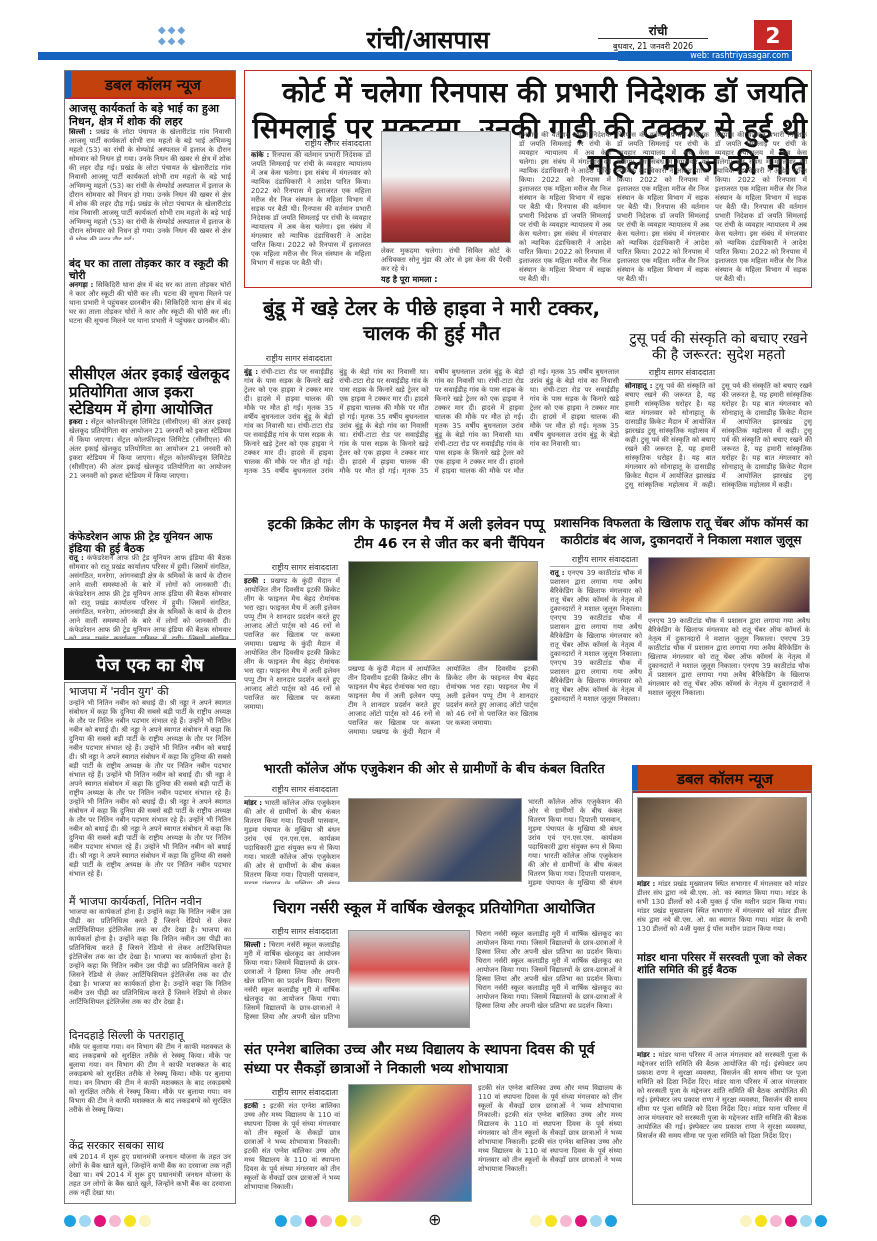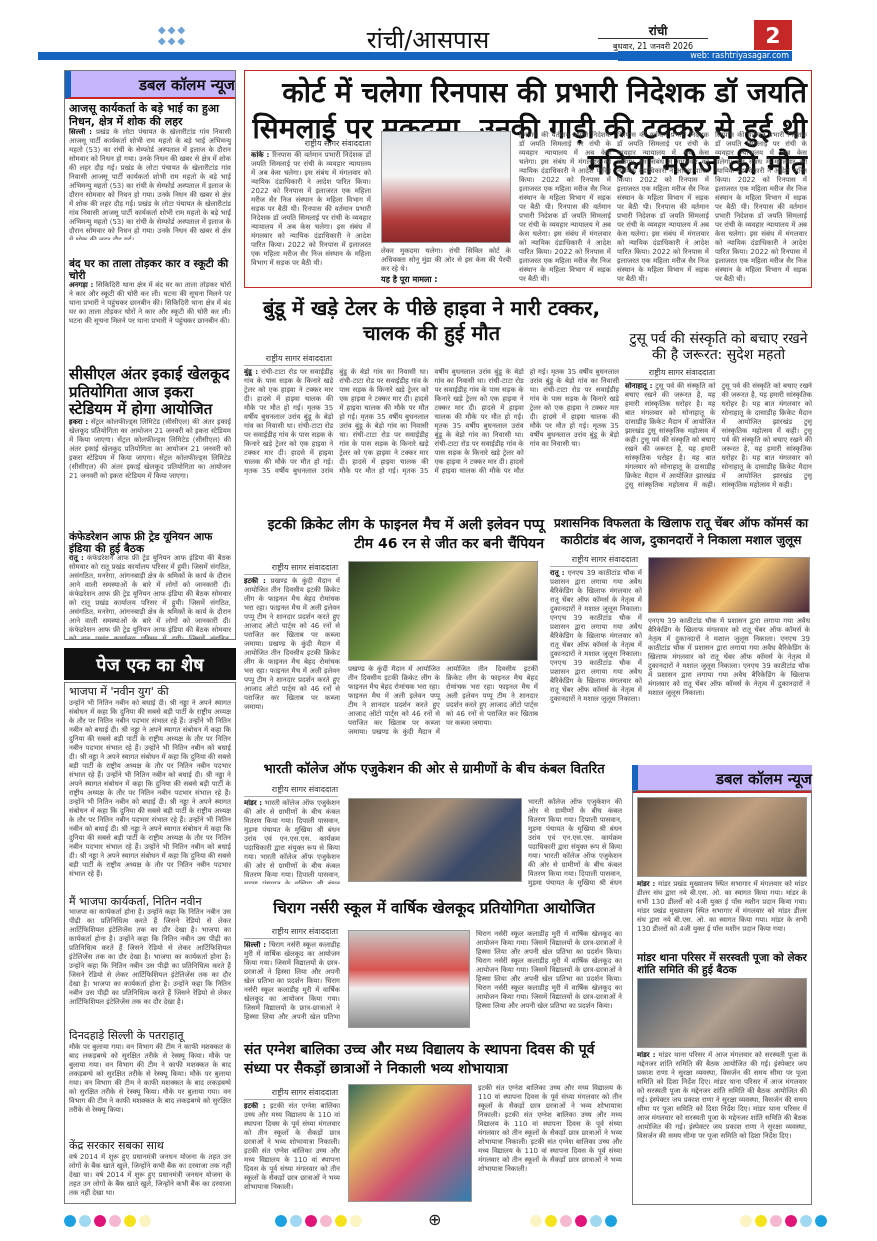--- a/index.html
+++ b/index.html
@@ -1,28 +1,28 @@
 <!DOCTYPE html>
 <html><head>
 <meta charset="utf-8">
 <style>
 *{box-sizing:border-box;margin:0;padding:0}
 body{width:877px;height:1241px;background:#fff;font-family:"DejaVu Sans",sans-serif;color:#111;position:relative;overflow:hidden}
 .masthead{position:absolute;left:38px;top:20px;width:810px;height:44px}
 .logo-block{position:absolute;left:0;top:0;width:120px;height:42px;background:linear-gradient(90deg,#1565c0,#1e88e5);color:#fff;font-weight:bold;font-size:19px;display:flex;align-items:center;justify-content:center;clip-path:polygon(0 0,100% 0,92% 100%,0 100%)}
 .dots{position:absolute;left:120px;top:4px;width:40px;height:30px;font-size:10px;color:#6fa3d8;letter-spacing:2px}
-.section-title{position:absolute;left:250px;top:2px;width:280px;text-align:center;font-size:24px;font-weight:normal;color:#111}
+.section-title{position:absolute;left:250px;top:2px;width:280px;text-align:center;font-size:24px;font-weight:bold;color:#111}
 .city{position:absolute;left:575px;top:2px;width:90px;text-align:center;font-size:12px;font-weight:bold}
 .date{position:absolute;left:560px;top:18px;width:110px;text-align:center;font-size:8px;border-top:1px solid #333;padding-top:1px}
 .page-no{position:absolute;left:716px;top:0;width:38px;height:30px;background:#c62828;color:#fff;font-size:22px;font-weight:bold;display:flex;align-items:center;justify-content:center}
 .blue-rule{position:absolute;left:0;top:32px;width:754px;height:8px;background:#1565c0}
 .web{position:absolute;left:580px;top:31px;width:174px;height:10px;background:#1565c0;color:#fff;font-size:8px;text-align:right;padding-right:3px}
 .col{position:absolute;font-family:"DejaVu Sans",sans-serif}
 .box{border:1px solid #777}
-.dc-head{background:#c4b5fd;border-left:6px solid #1565c0;border-bottom:2px solid #c62828;text-align:right;font-weight:bold;font-size:15px;padding:3px 0}
+.dc-head{background:#c2410c;border-left:6px solid #1565c0;border-bottom:2px solid #c62828;text-align:center;font-weight:bold;font-size:15px;padding:3px 0}
 .hd{font-weight:bold;color:#111;line-height:1.15}
 .body{font-size:7px;line-height:9px;color:#444;text-align:justify}
 .byline{font-size:8px;color:#333;text-align:right;border-bottom:1px solid #aaa;padding:2px 0;margin:2px 0}
 .dl{font-weight:bold;color:#111}
 .photo{position:absolute;background:linear-gradient(135deg,#7b6a58,#c9b499 40%,#5b7a4e 75%,#333);border:1px solid #999}
 .blackbar{background:#111;color:#fff;text-align:center;font-weight:bold;font-size:18px;padding:4px 0}
 .regrow{position:absolute;top:1215px;display:flex;gap:3px}
 .regrow span{width:12px;height:12px;border-radius:50%;display:block}
 .cross{position:absolute;left:428px;top:1210px;font-size:16px;color:#222}
 </style>

